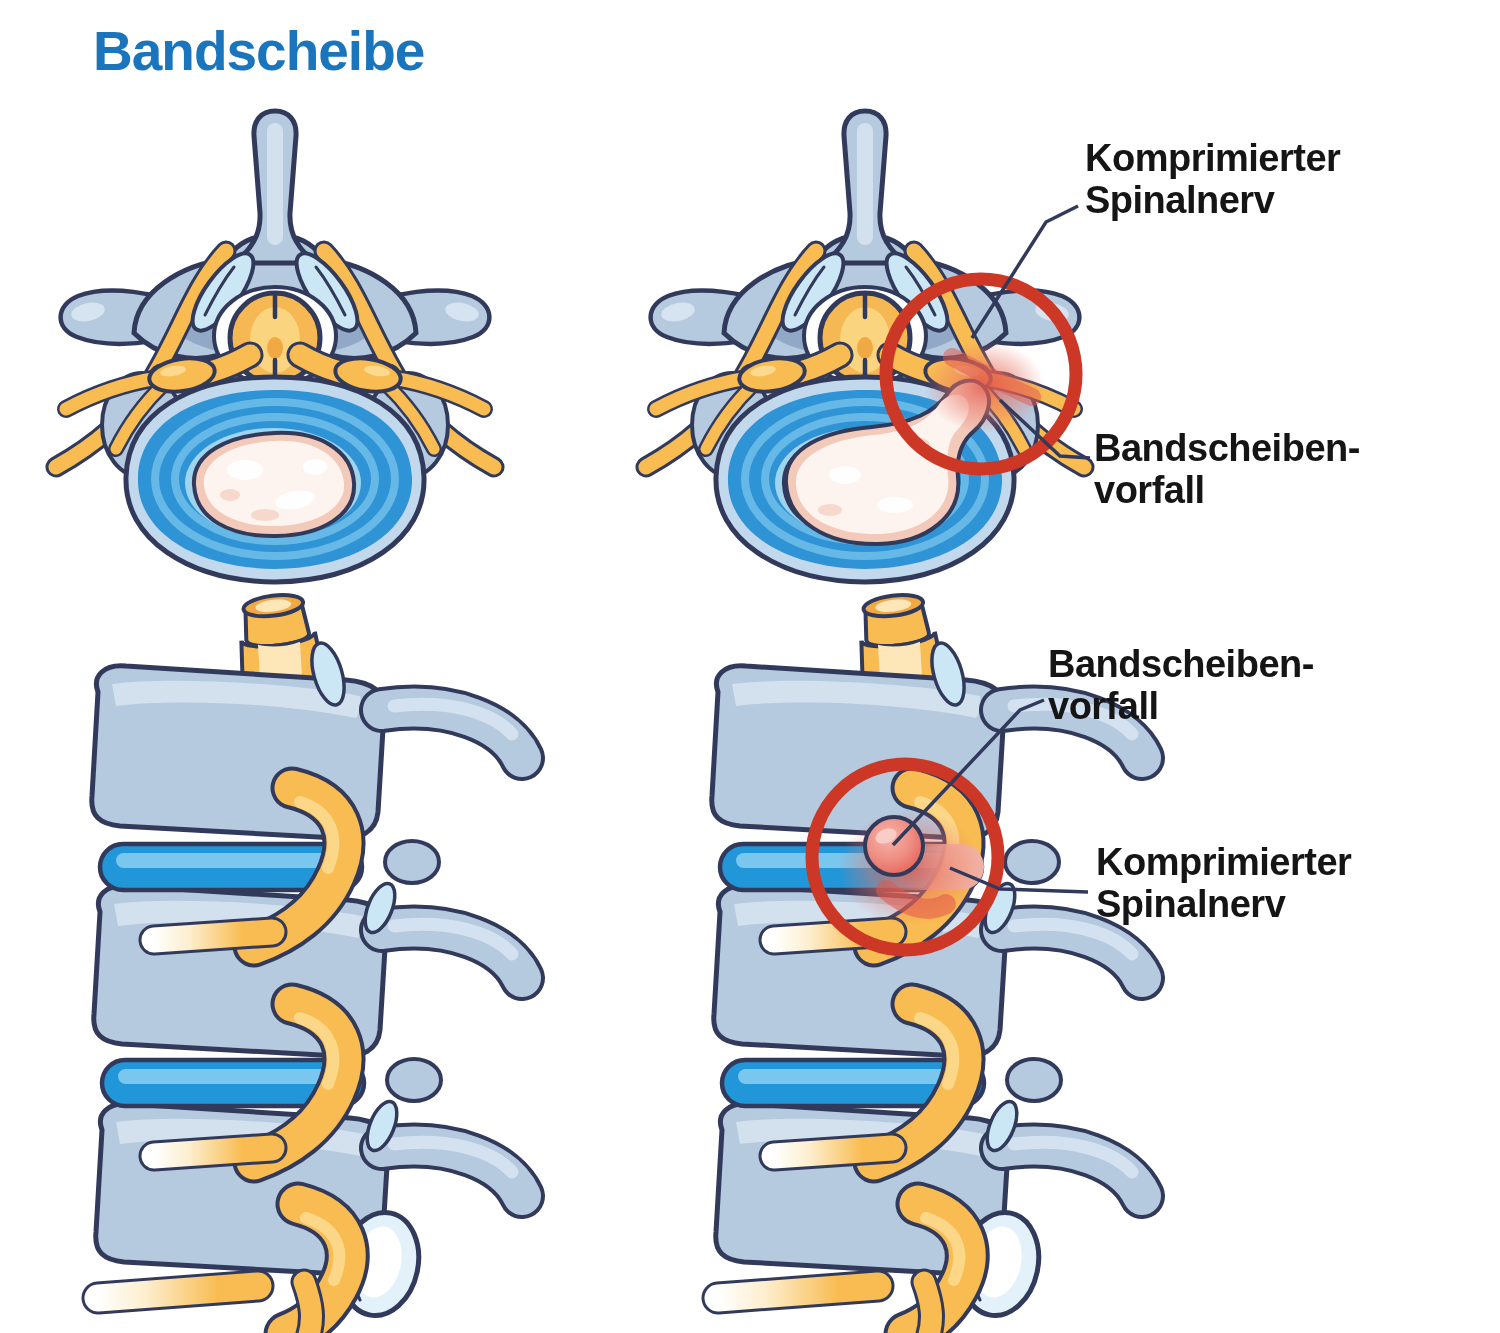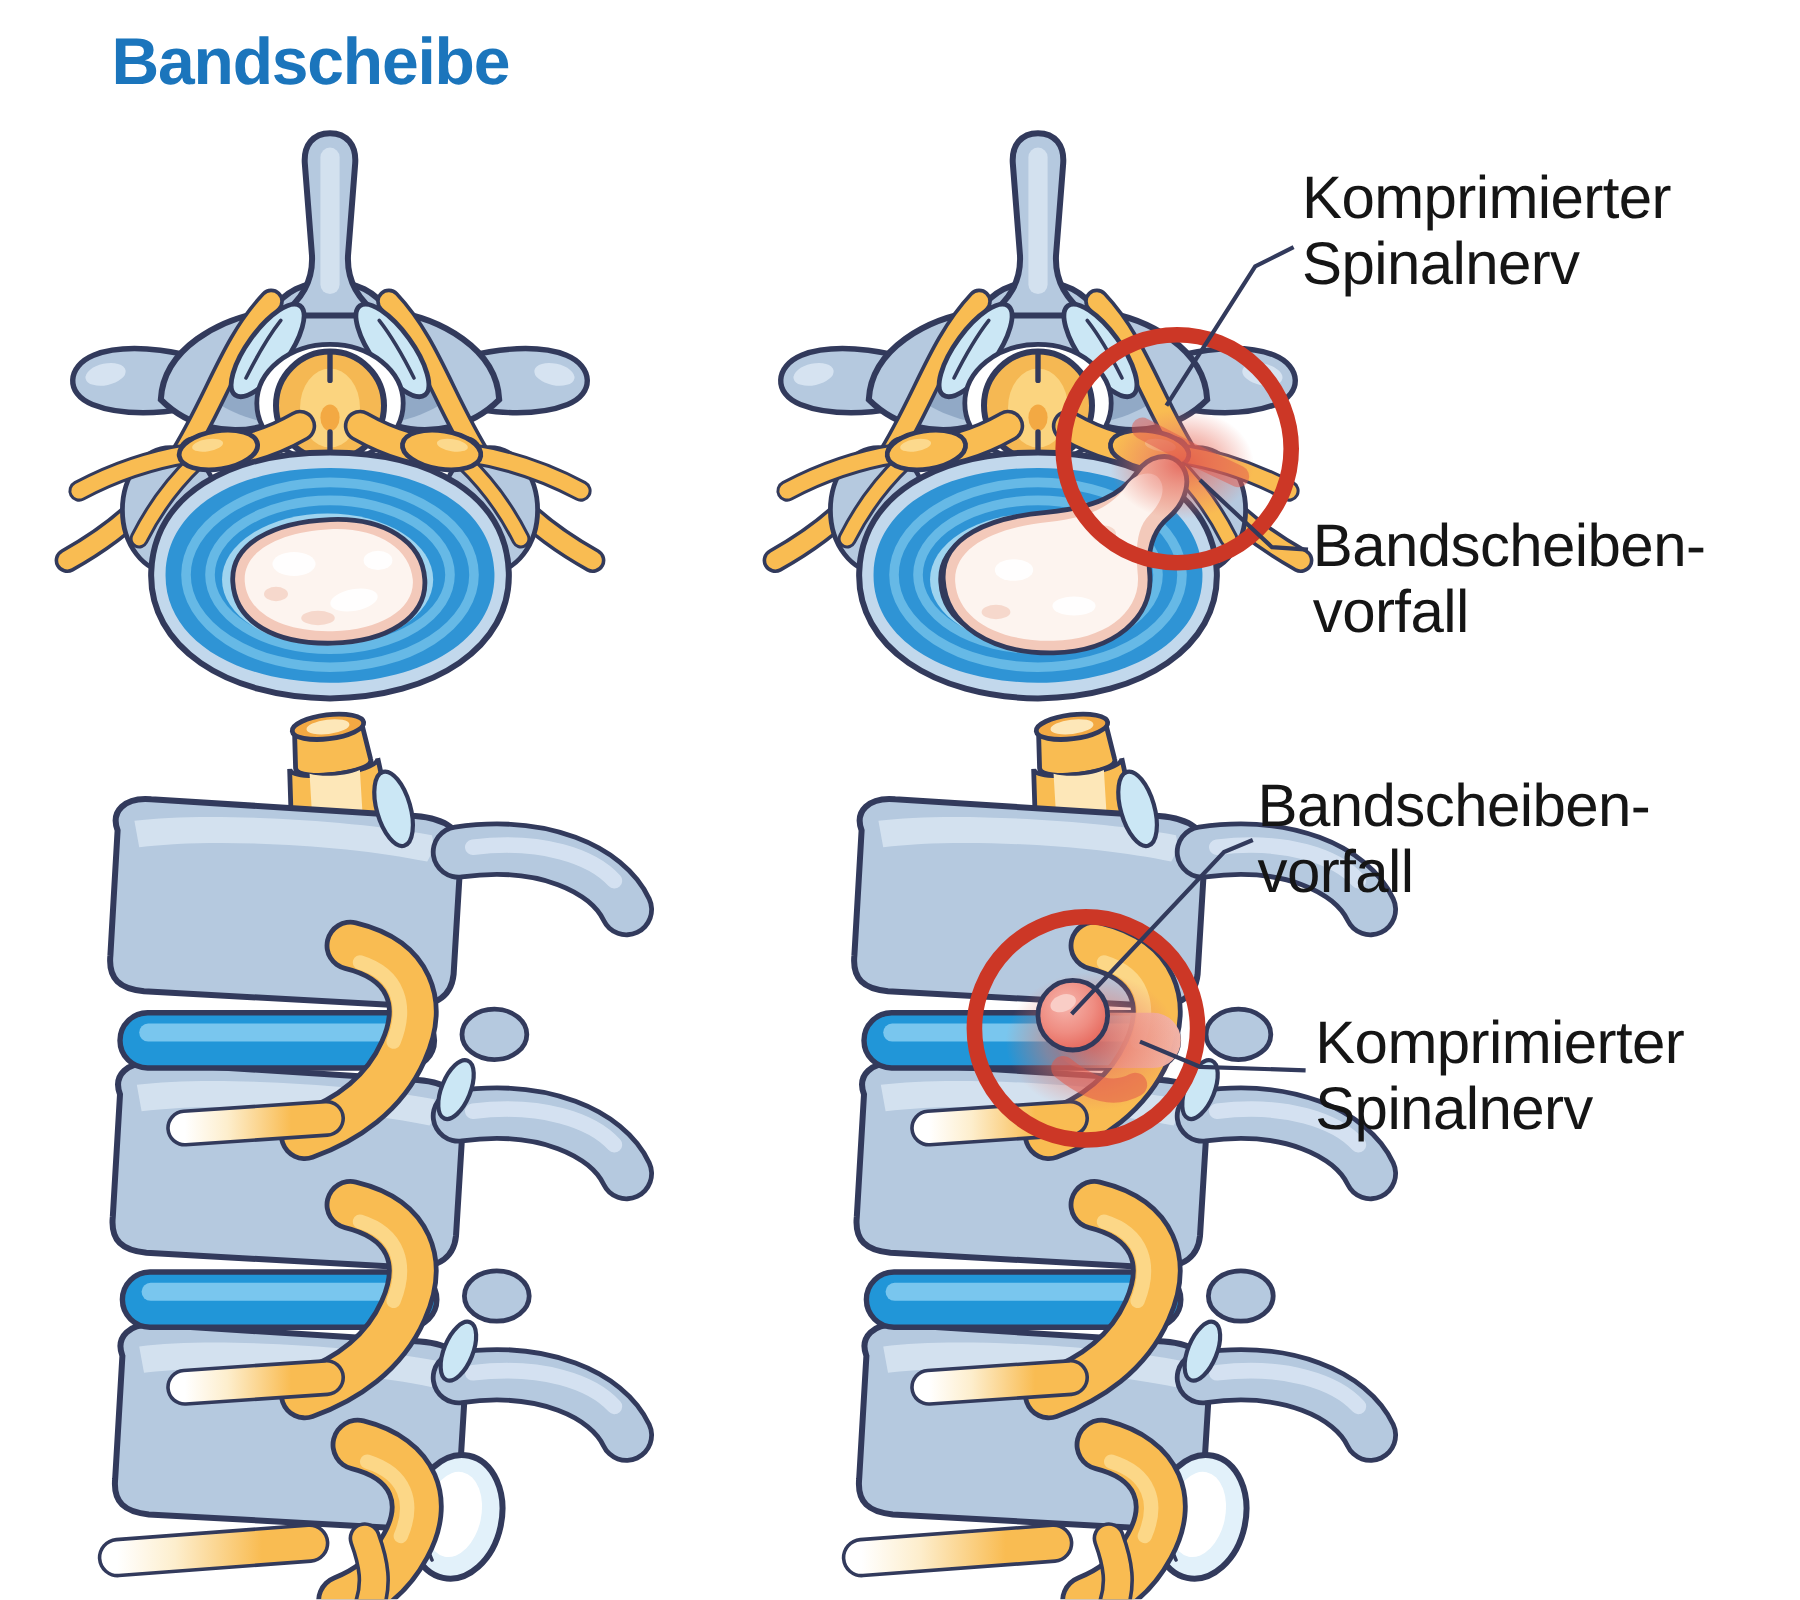--- a/index.html
+++ b/index.html
@@ -8,21 +8,21 @@
     font-family:"Liberation Sans", sans-serif;
   }
   .title{
     position:absolute;font-size:55px;font-weight:bold;letter-spacing:-1px;line-height:1;
     white-space:nowrap;
     text-align:right;
   }
   .title-healthy{left:93px;top:24px;color:var(--titleBlue);}
   .title-herniated{left:604px;top:24px;color:var(--titleRed);}
   .anno{
-    position:absolute;font-size:50px;font-weight:normal;letter-spacing:-0.5px;line-height:1.1;
+    position:absolute;font-size:38px;font-weight:bold;letter-spacing:-0.5px;line-height:1.1;
     color:var(--label);white-space:nowrap;
   }
   .anno span{display:block;}
   .anno-tr-nerve{left:1085px;top:138px;}
   .anno-tr-hernia{left:1094px;top:428px;}
   .anno-br-hernia{left:1048px;top:644px;}
   .anno-br-nerve{left:1096px;top:842px;}
   svg.art{position:absolute;left:0;top:0;}
   
   .f-bone{fill:var(--bone);}  .f-boneL{fill:var(--boneLight);}  .f-boneS{fill:var(--boneShadow);}

